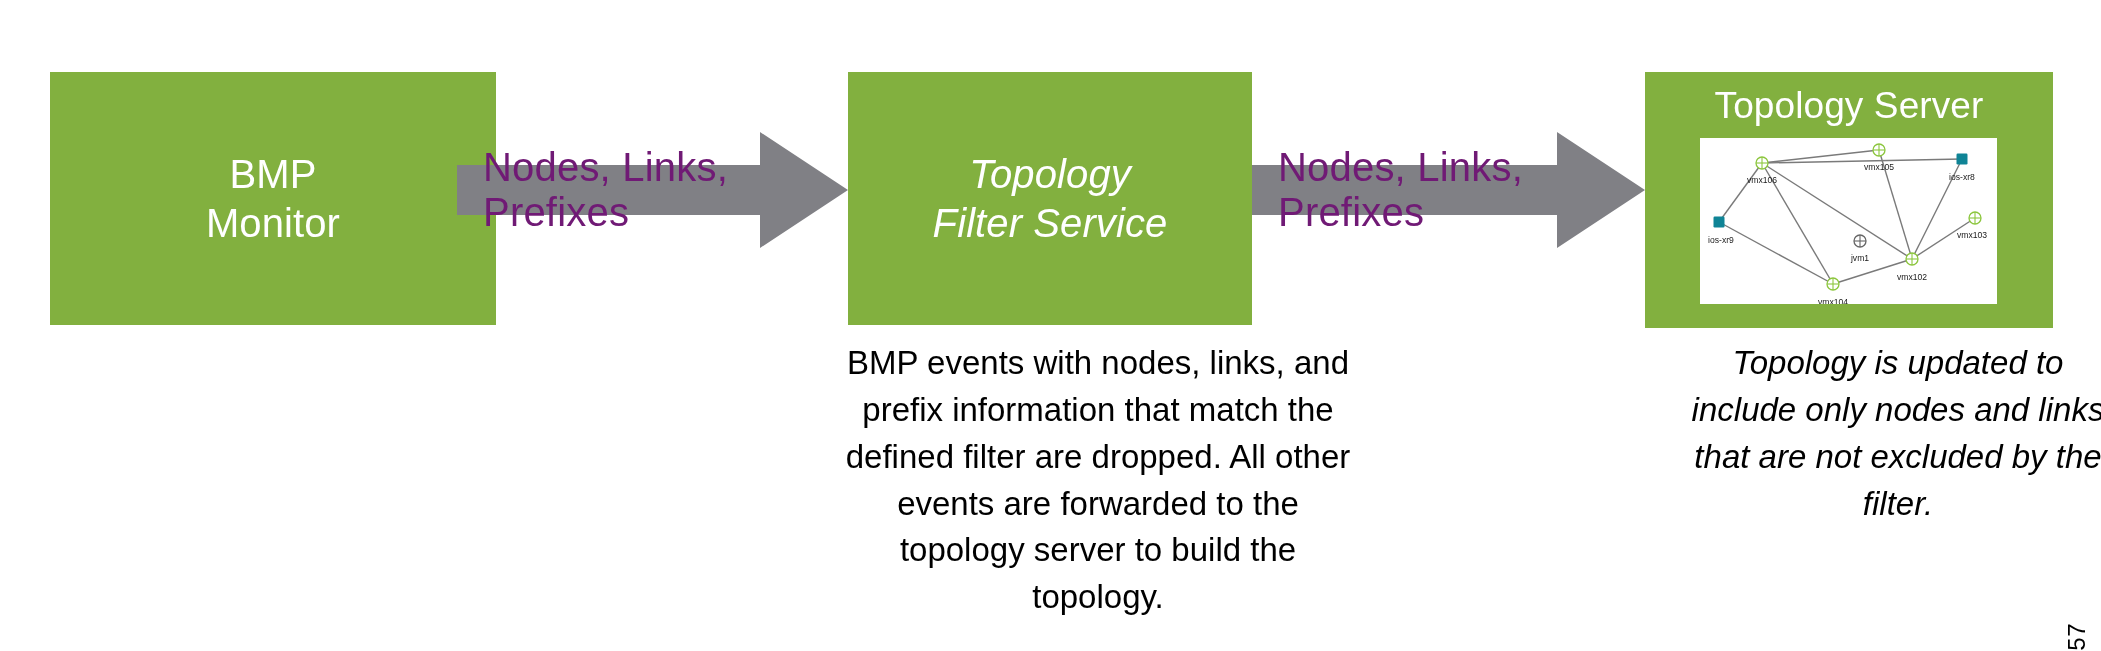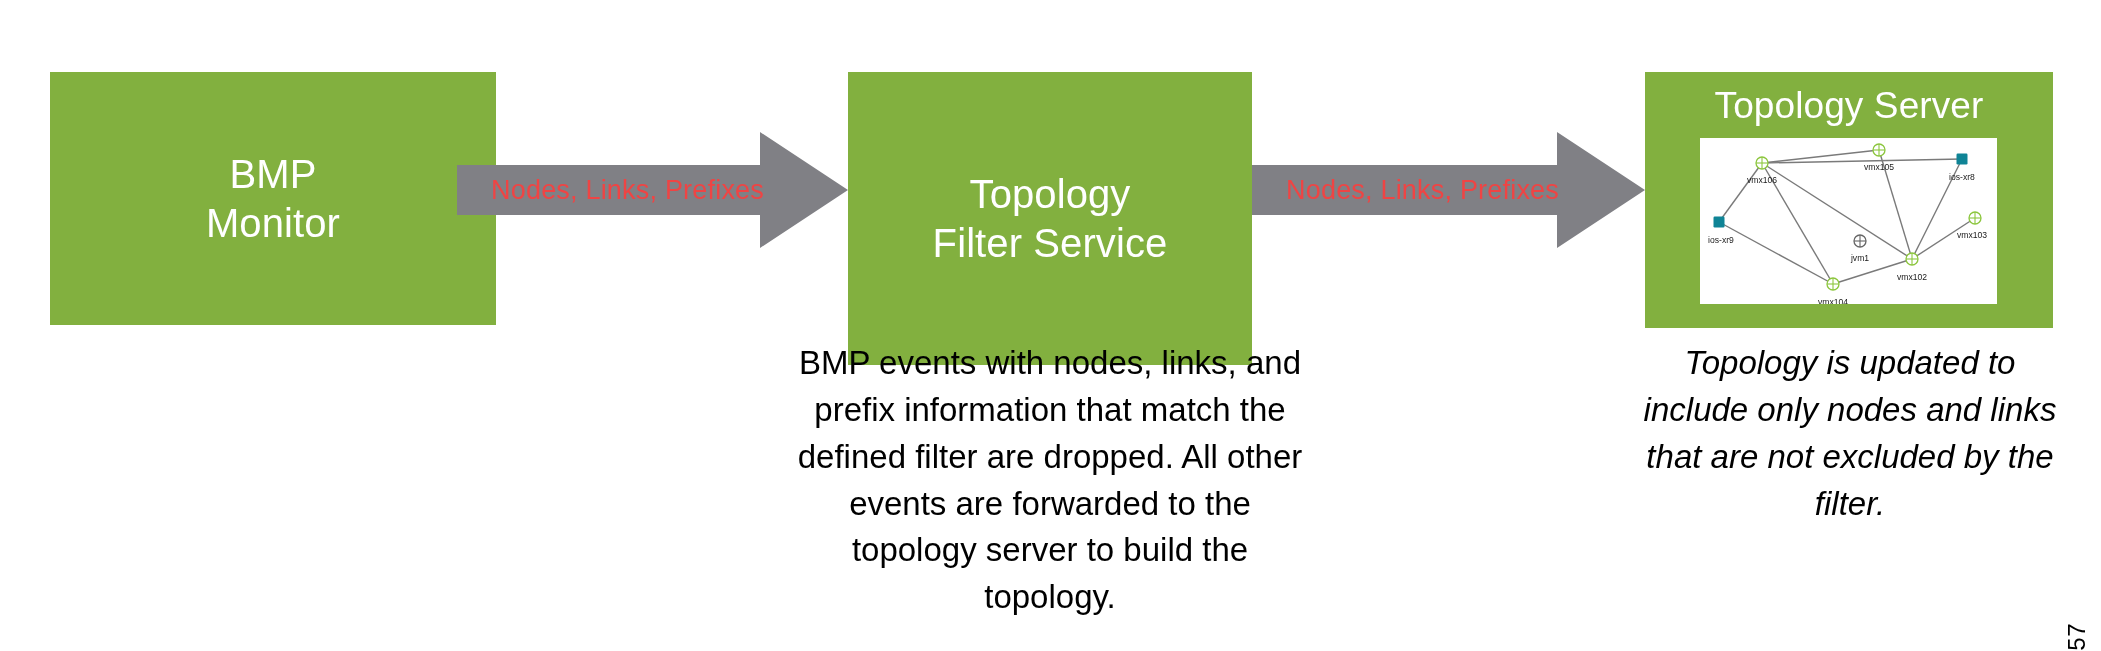--- a/index.html
+++ b/index.html
@@ -35,21 +35,21 @@
     line-height: 1.22;
     font-weight: 400;
     white-space: pre-line;
     letter-spacing: 0.1px;
   }
 
   #box-bmp-monitor {
     left: 50px;  top: 72px;  width: 446px;  height: 253px;
   }
   #box-topology-filter {
-    left: 848px; top: 72px;  width: 404px;  height: 293px;
+    left: 848px; top: 72px;  width: 404px;  height: 253px; font-style: italic;
   }
   #box-topology-server {
     left: 1645px; top: 72px; width: 408px; height: 256px;
     display: block;
   }
   #box-topology-server .stage-box-title {
     font-size: 37px;
     padding-top: 11px;
   }
 
@@ -64,46 +64,47 @@
   }
   .topo-svg { display: block; width: 100%; height: 100%; }
 
   
   .flow-arrow {
     position: absolute;
   }
   .flow-arrow svg { display: block; }
   .flow-arrow-label {
     position: absolute;
-    top: 0; left: 16px;
+    top: 0; left: 8px;
     width: 100%;
     height: 100%;
     display: flex;
     align-items: center;
     justify-content: flex-start;
-    color: #ef4444;
-    font-size: 27px;
+    color: #701a75;
+    font-size: 40px;
     letter-spacing: 0.2px;
     box-sizing: border-box;
     padding-left: 22px;
     pointer-events: none;
   }
   #arrow-one  { left: 457px;  top: 130px; width: 391px; height: 120px; }
   #arrow-two  { left: 1252px; top: 130px; width: 393px; height: 120px; }
   #arrow-one .flow-arrow-label  { padding-left: 18px; }
   #arrow-two .flow-arrow-label  { padding-left: 18px; }
 
   
   .caption {
     position: absolute;
     text-align: center;
     color: #000000;
     font-size: 33px;
     line-height: 1.42;
     white-space: pre-line;
+    margin-left: 48px;
   }
   #caption-filter { left: 790px;  top: 340px; width: 520px; }
   #caption-server { left: 1640px; top: 340px; width: 420px; font-style: italic; }
 
   
   #figure-id {
     position: absolute;
     right: 10px;
     bottom: 28px;
     transform-origin: 100% 100%;

